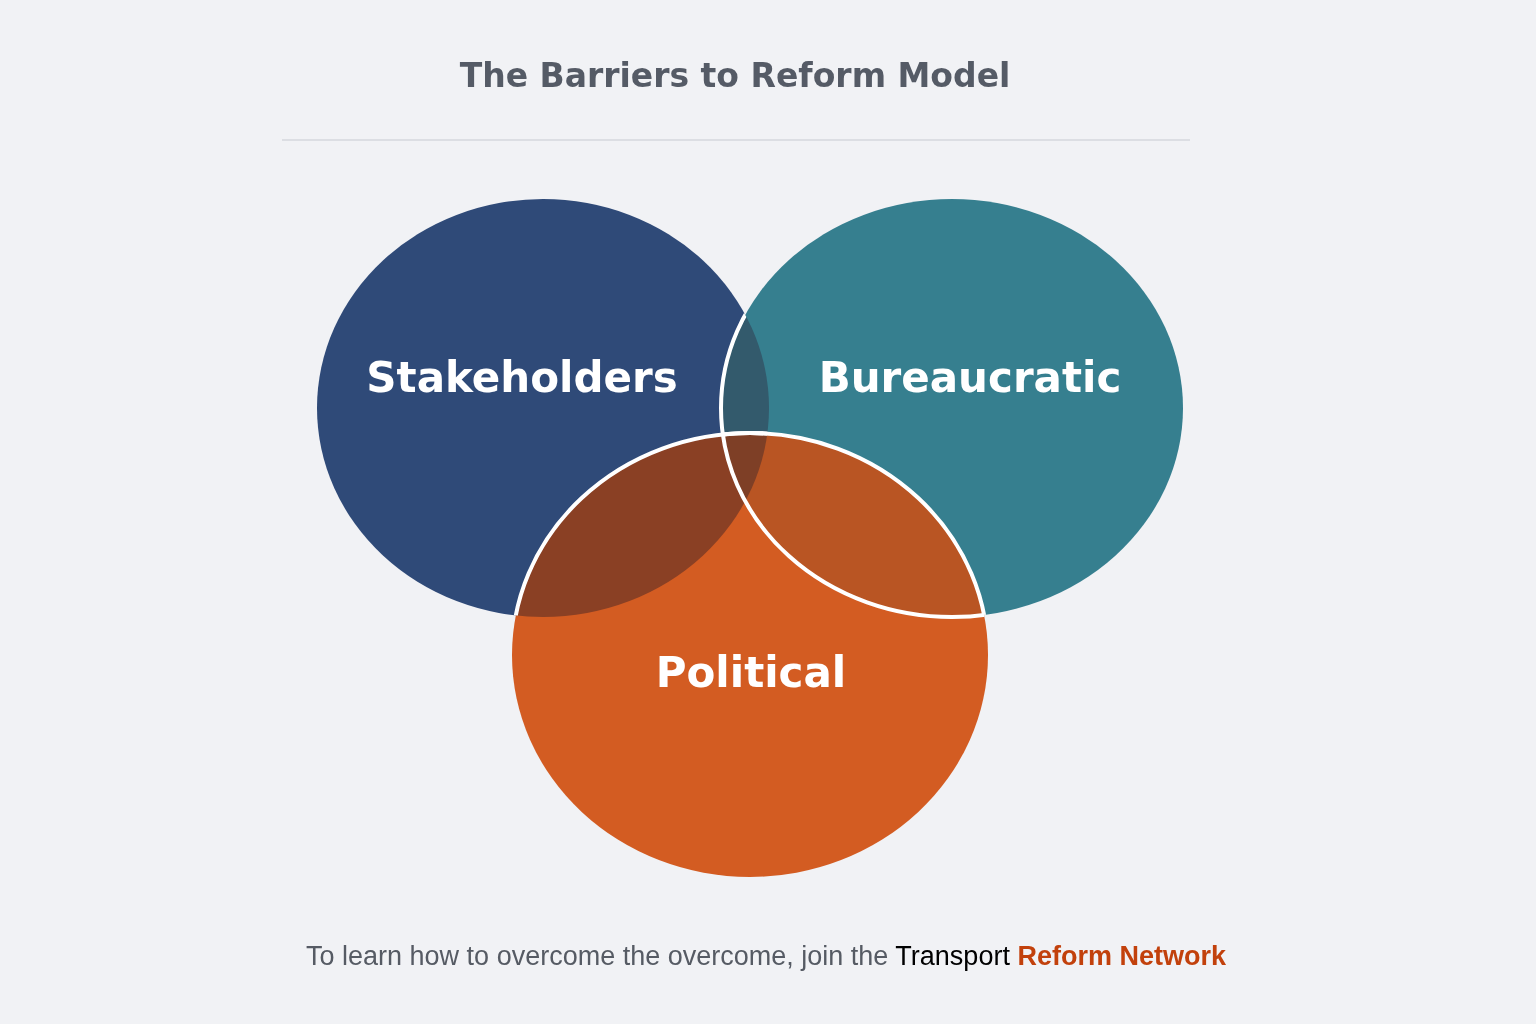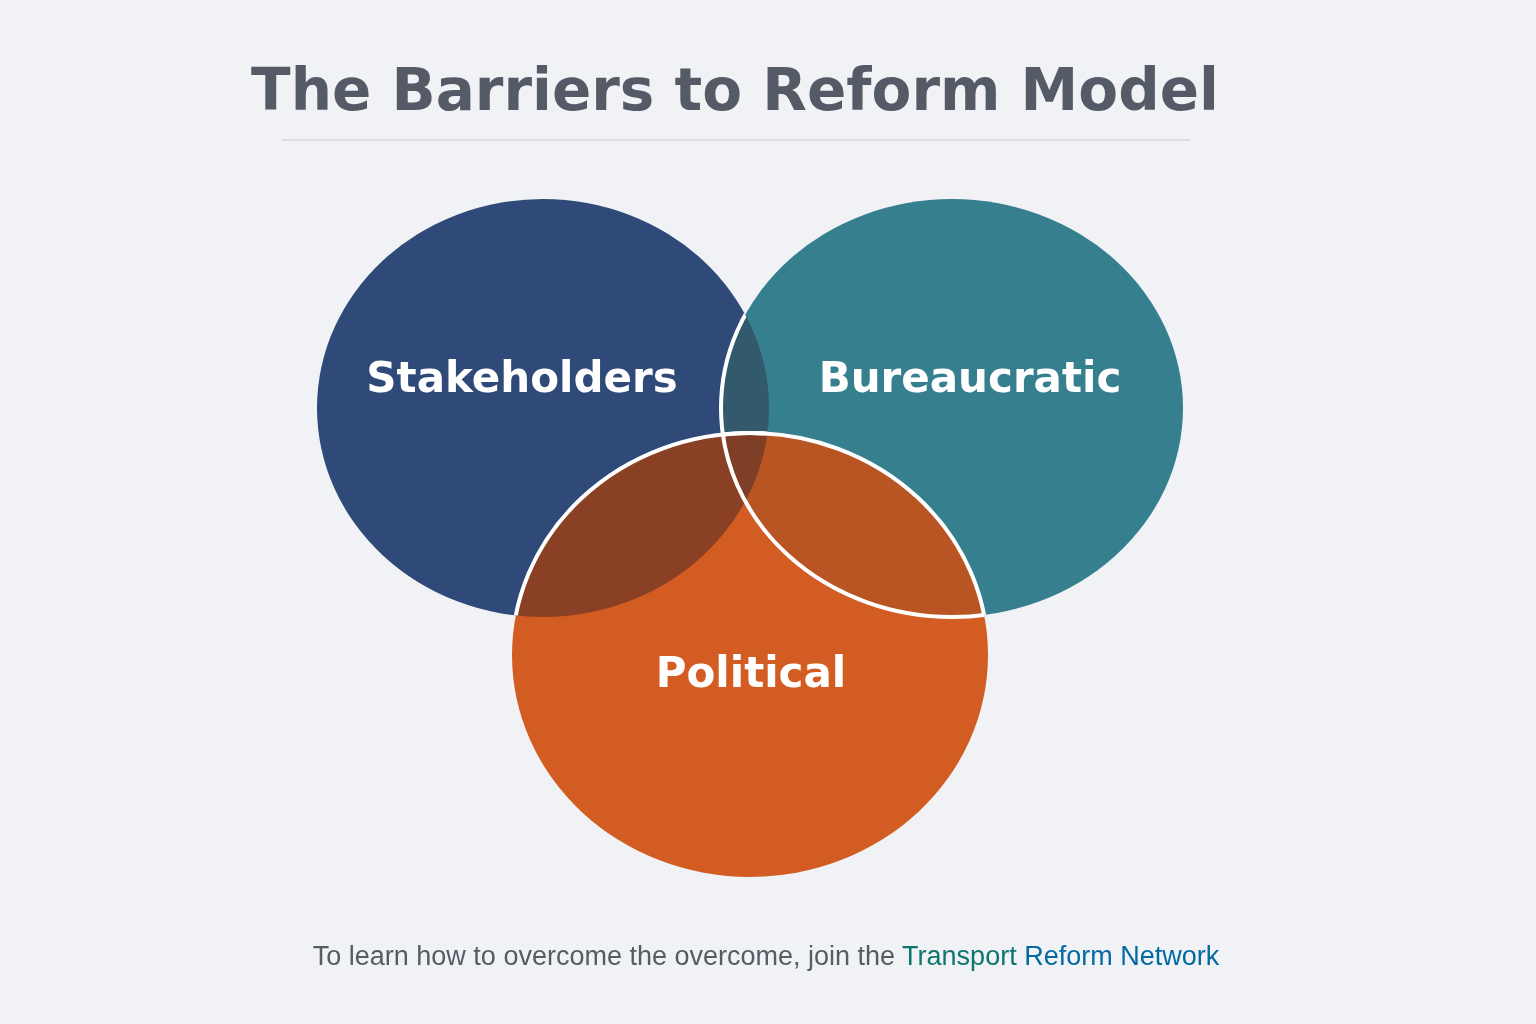--- a/index.html
+++ b/index.html
@@ -15,21 +15,21 @@
       position: relative;
       width: 1536px;
       height: 1024px;
     }
     .title {
       position: absolute;
       left: 0;
       width: 1470px;
       top: 56px;
       text-align: center;
-      font-size: 58px;
+      font-size: 33px;
       font-weight: bold;
       color: #555b66;
       letter-spacing: 0px;
     }
     .divider {
       position: absolute;
       left: 282px;
       top: 139px;
       width: 908px;
       height: 2px;
@@ -50,25 +50,25 @@
       position: absolute;
       left: 0;
       width: 1532px;
       top: 941px;
       text-align: center;
       font-size: 27px;
       color: #565b64;
       font-family: "Liberation Sans", "DejaVu Sans", sans-serif;
     }
     .footer .link {
-      color: #0f766e;
+      color: #000000;
     }
     .footer .link-strong {
-      font-weight: normal;
-      color: #0369a1;
+      font-weight: bold;
+      color: #c2410c;
     }
   </style>
 </head>
 <body>
 
 <div class="page">
 
   <div class="title">The Barriers to Reform Model</div>
   <div class="divider"></div>
 

